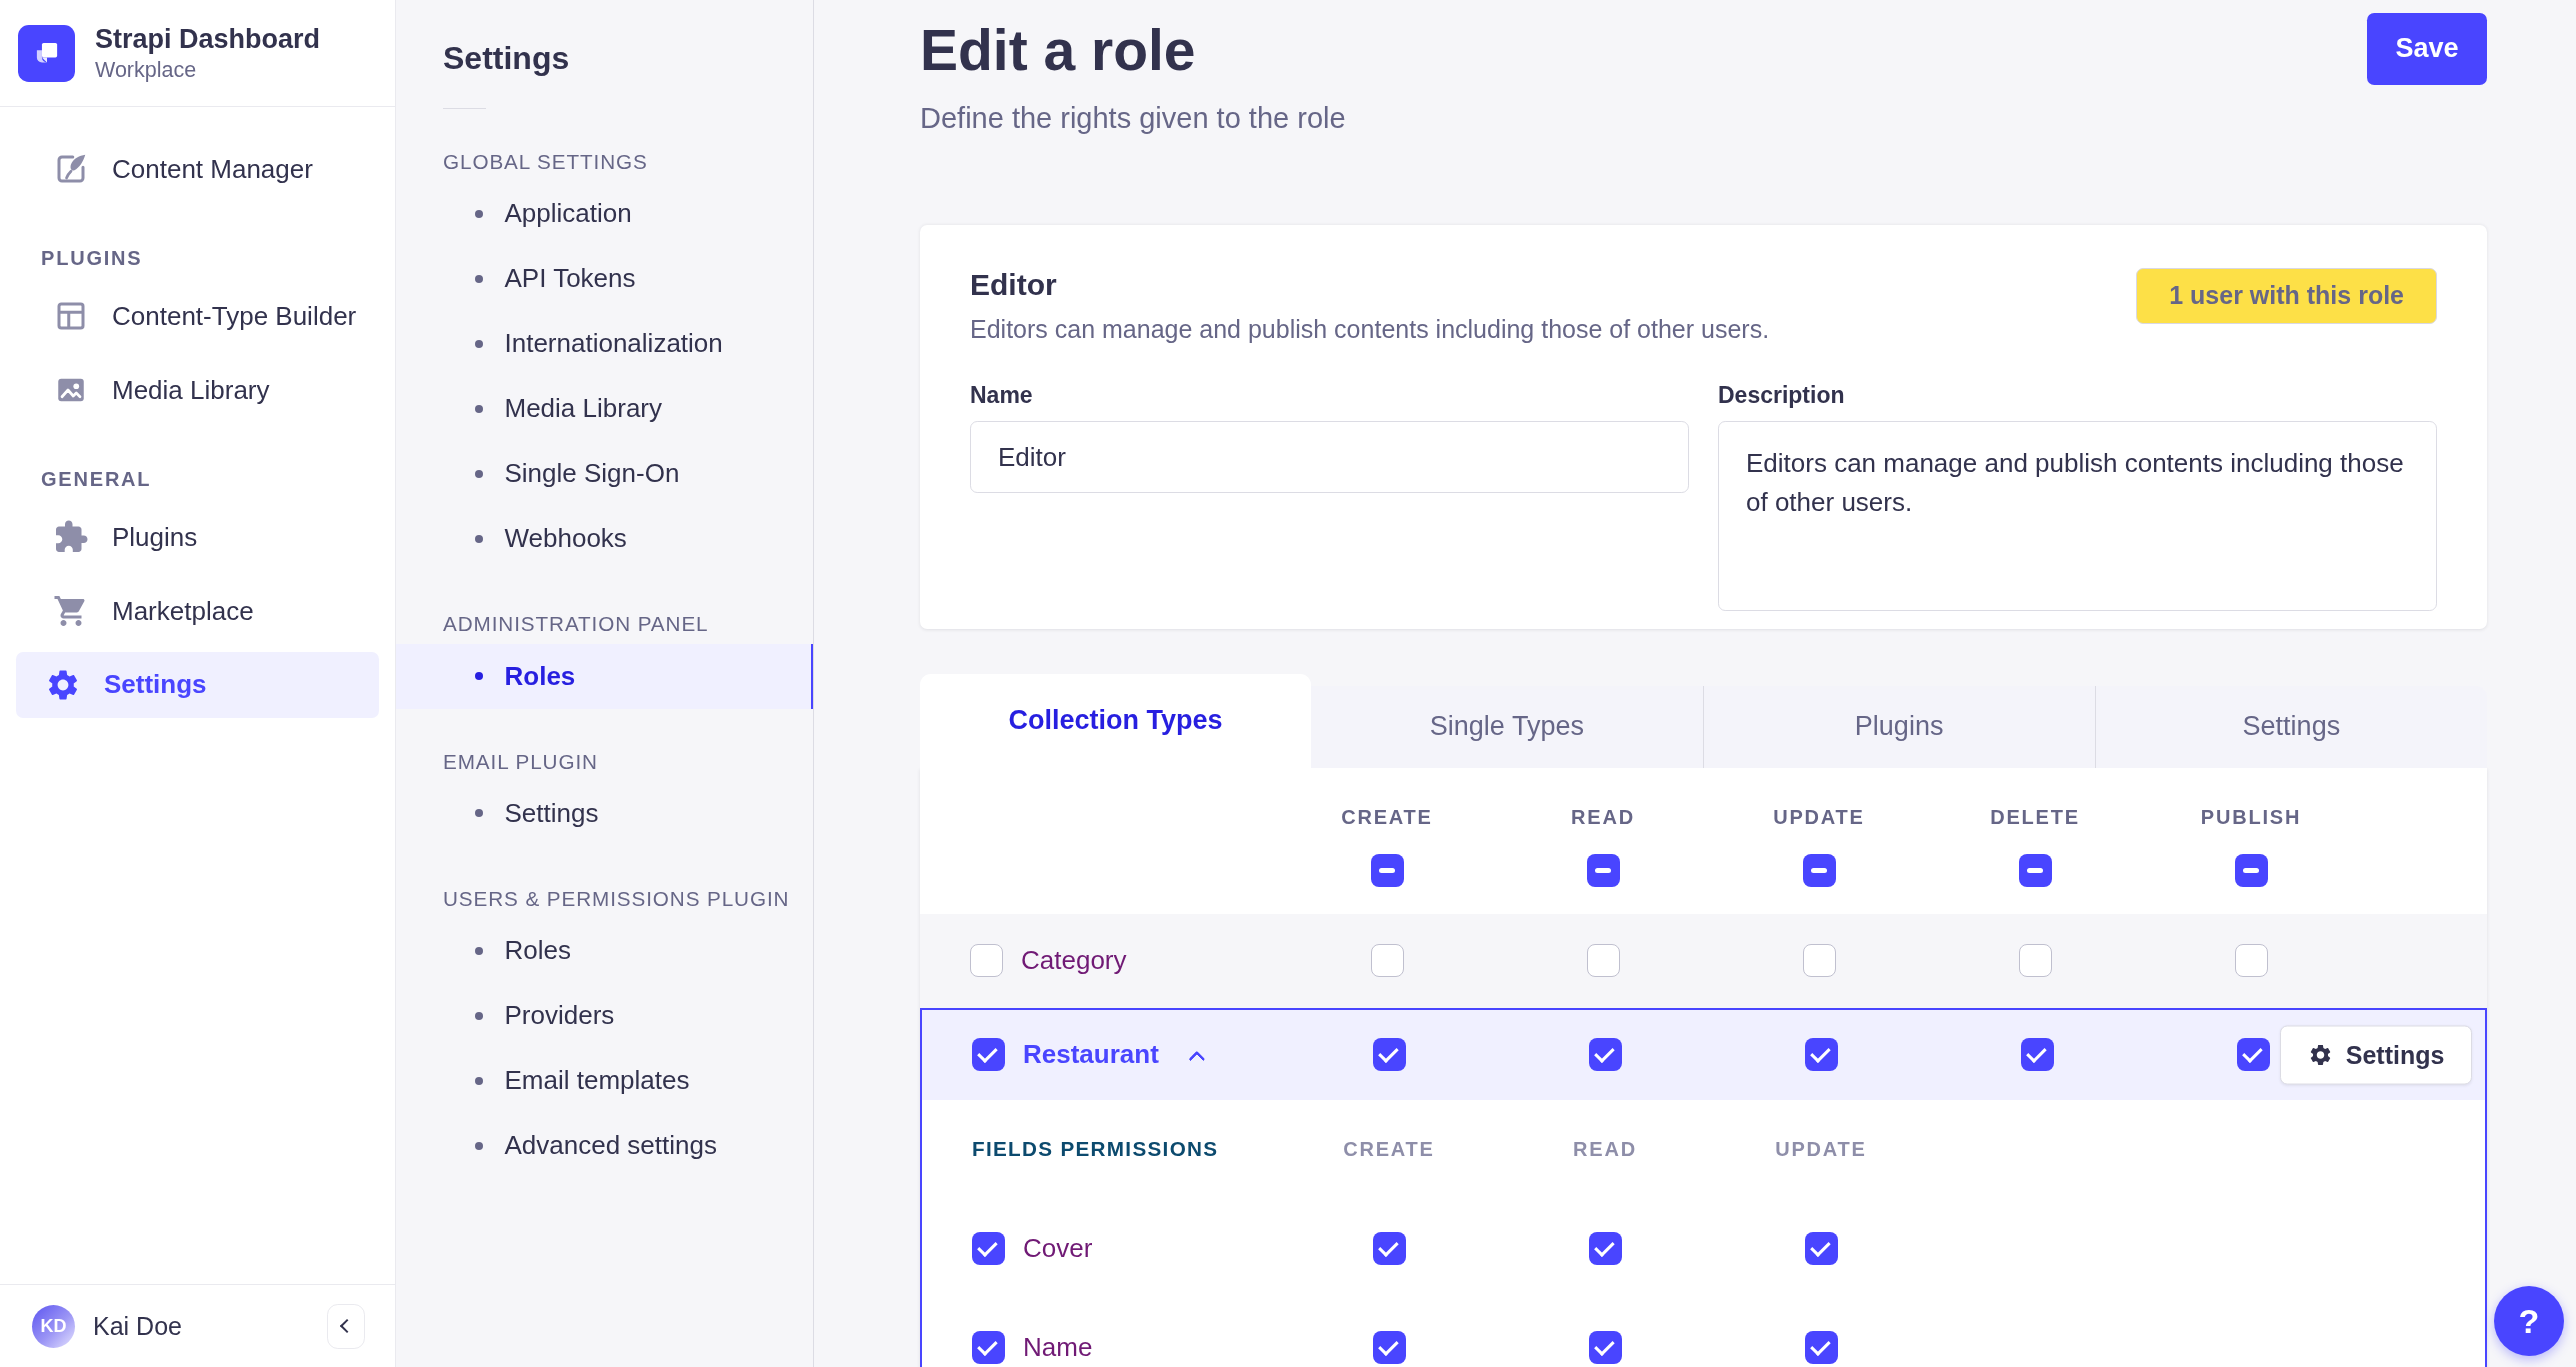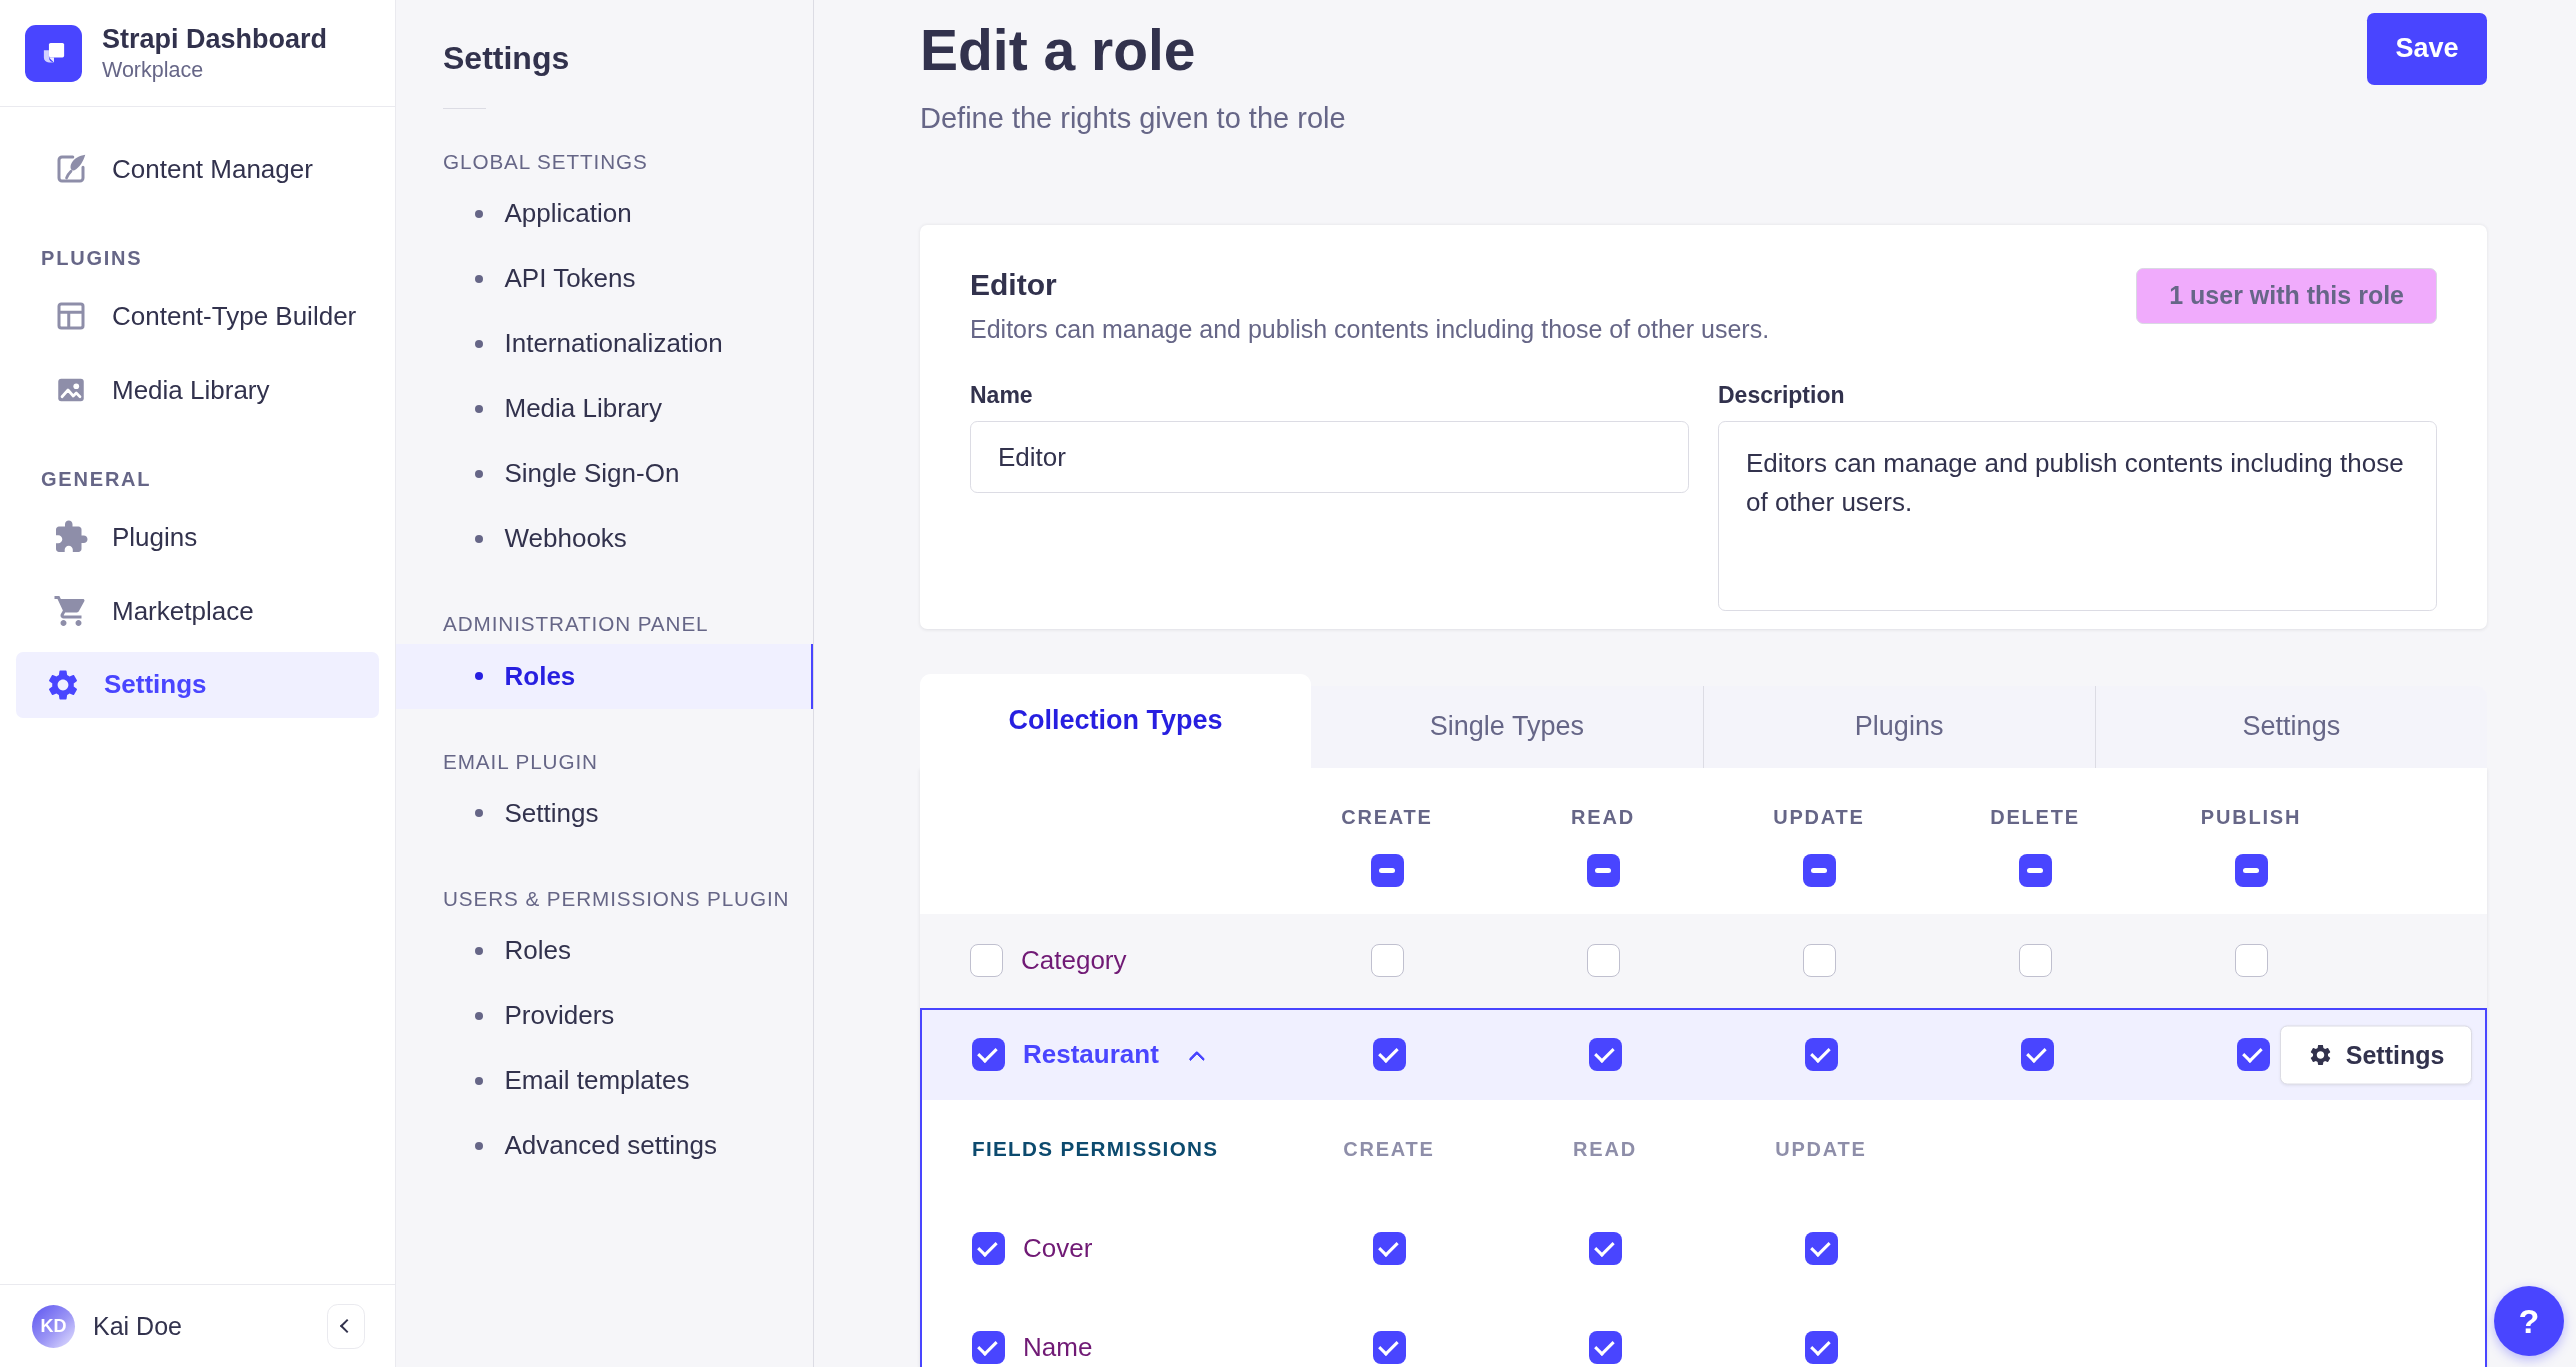--- a/index.html
+++ b/index.html
@@ -5,21 +5,21 @@
   * { margin:0; padding:0; box-sizing:border-box; }
   html,body { width:2576px; height:1367px; overflow:hidden; }
   body {
     font-family:"Liberation Sans", sans-serif;
     background:#f6f6f9; color:#32324d; position:relative;
   }
   #app { display:flex; height:100%; }
 
   
   .main-nav { width:396px; background:#fff; border-right:0.9px solid #eaeaef; display:flex; flex-direction:column; flex:none; }
-  .brand { display:flex; align-items:center; gap:20px; padding:23px 25px; border-bottom:0.9px solid #eaeaef; }
+  .brand { display:flex; align-items:center; gap:20px; padding:23px 18px; border-bottom:0.9px solid #eaeaef; }
   .brand-logo { width:57px; height:57px; border-radius:10.8px; background:#4945ff; display:flex; align-items:center; justify-content:center; flex:none; }
   .brand-logo svg { width:36px; height:36px; }
   .brand-title { font-size:27px; font-weight:bold; color:#32324d; line-height:1.2; }
   .brand-sub { font-size:21.5px; color:#666687; margin-top:2.7px; }
 
   .nav-body { flex:1; padding-top:25px; }
   .nav-item { height:74px; display:flex; align-items:center; gap:23px; padding-left:45px; font-size:26px; color:#32324d; cursor:pointer;margin-left:8px; }
   .nav-item .nav-icon { width:36px; height:36px; color:#8e8ea9; flex:none; display:flex; }
   .nav-item .nav-icon svg { width:36px; height:36px; }
   .nav-section-label { font-size:20px; font-weight:bold; letter-spacing:1.8px; color:#666687; padding-left:41px; margin:41px 0 9px; text-transform:uppercase; }
@@ -47,21 +47,21 @@
   .main { flex:1; padding:12.6px 89px 0 106px; position:relative; }
   .page-header { display:flex; justify-content:space-between; align-items:flex-start; }
   .page-title { font-size:57px; font-weight:bold; color:#32324d; line-height:75px; }
   .save-btn { width:120px; height:72px; background:#4945ff; border:none; border-radius:7.2px; color:#fff; font-size:27px; font-weight:bold; font-family:inherit; cursor:pointer; }
   .page-subtitle { font-size:29px; color:#666687; margin-top:14.4px; }
 
   .role-card { margin-top:90px; height:404px; background:#fff; border-radius:7.2px; box-shadow:0 0.9px 3.6px rgba(33,33,52,.1); padding:43px 50px; }
   .role-card-top { display:flex; justify-content:space-between; align-items:flex-start; }
   .role-title { font-size:30px; font-weight:bold; color:#32324d; }
   .role-subtitle { font-size:25px; color:#666687; margin-top:12.6px; }
-  .users-badge { height:56px; padding:0 32px; background:#f0abfc; border:0.9px solid #d9d8e3; border-radius:7.2px; font-size:25px; font-weight:bold; color:#666687; display:flex; align-items:center; cursor:pointer; font-family:inherit; }
+  .users-badge { height:56px; padding:0 32px; background:#fde047; border:0.9px solid #d9d8e3; border-radius:7.2px; font-size:25px; font-weight:bold; color:#666687; display:flex; align-items:center; cursor:pointer; font-family:inherit; }
   .role-fields { display:flex; gap:29px; margin-top:38px; }
   .field { flex:1; }
   .field-label { font-size:23px; font-weight:bold; color:#32324d; margin-bottom:12.6px; display:block; }
   .text-input { width:100%; height:72px; border:0.9px solid #dcdce4; border-radius:7.2px; background:#fff; padding:0 27px; font-size:26px; color:#32324d; font-family:inherit; }
   .text-area { width:100%; height:190px; border:0.9px solid #dcdce4; border-radius:7.2px; background:#fff; padding:21.5px 27px; font-size:26px; color:#32324d; font-family:inherit; line-height:1.5; resize:none; }
 
   
   .tabs { margin-top:45px; display:flex; align-items:flex-end; height:94px; }
   .tab { flex:1; display:flex; align-items:center; justify-content:center; font-size:27px; cursor:pointer; }
   .tab.active { height:94px; background:#fff; border-radius:10.8px 10.8px 0 0; color:#271fe0; font-weight:bold; }

